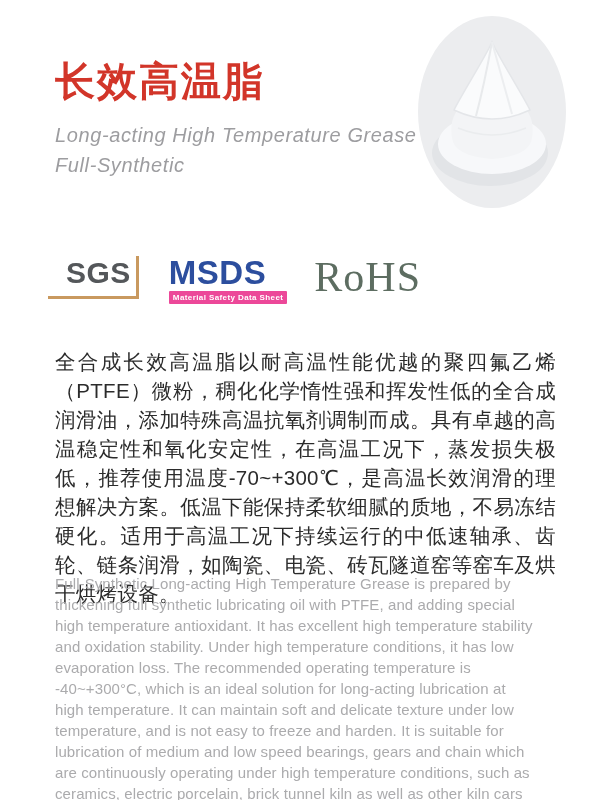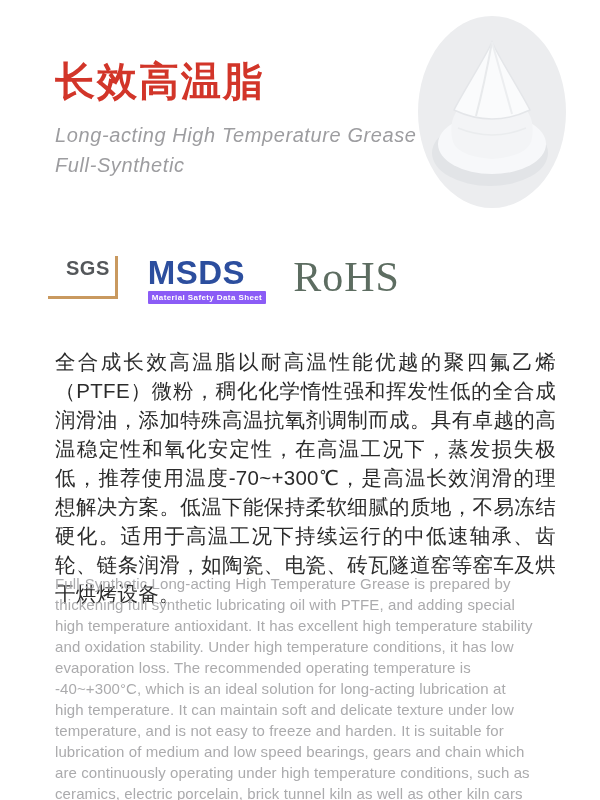--- a/index.html
+++ b/index.html
@@ -20,30 +20,30 @@
     line-height:1.12;margin:7px 0 0 0;
   }
   .subtitle{
     margin-top:16px;font-style:italic;color:#9d9da0;font-size:20px;
     line-height:30px;letter-spacing:0.6px;
   }
   .logos{
     position:absolute;left:48px;top:256px;display:flex;align-items:flex-start;
   }
   .sgs-logo{
-    color:#54575a;font-size:20px;font-weight:700;letter-spacing:0.5px;
+    color:#54575a;font-size:30px;font-weight:700;letter-spacing:0.5px;
     border-bottom:3px solid #c9995f;border-right:3px solid #c9995f;
     padding:2px 5px 8px 18px;line-height:1;height:30px;
   }
   .msds-logo{margin-left:30px;display:flex;flex-direction:column;align-items:flex-start;}
   .msds-text{
     color:#2c4e9e;font-size:33px;font-weight:800;letter-spacing:0.5px;line-height:1;
   }
   .msds-caption{
-    margin-top:2px;background:#8b5cf6;color:#ffffff;font-size:8px;font-weight:700;
+    margin-top:2px;background:#ec4899;color:#ffffff;font-size:8px;font-weight:700;
     letter-spacing:0.4px;padding:2px 4px;border-radius:1px;white-space:nowrap;
   }
   .rohs-logo{
     margin-left:27px;font-family:"Liberation Serif",serif;font-size:42px;
     color:#5d6d61;font-weight:400;line-height:0.95;margin-top:2px;letter-spacing:1px;
   }
   .desc-zh{
     position:absolute;left:55px;top:326px;width:501px;
     font-size:20.5px;line-height:29px;color:#2b2b2b;letter-spacing:0.3px;
     text-align:justify;

